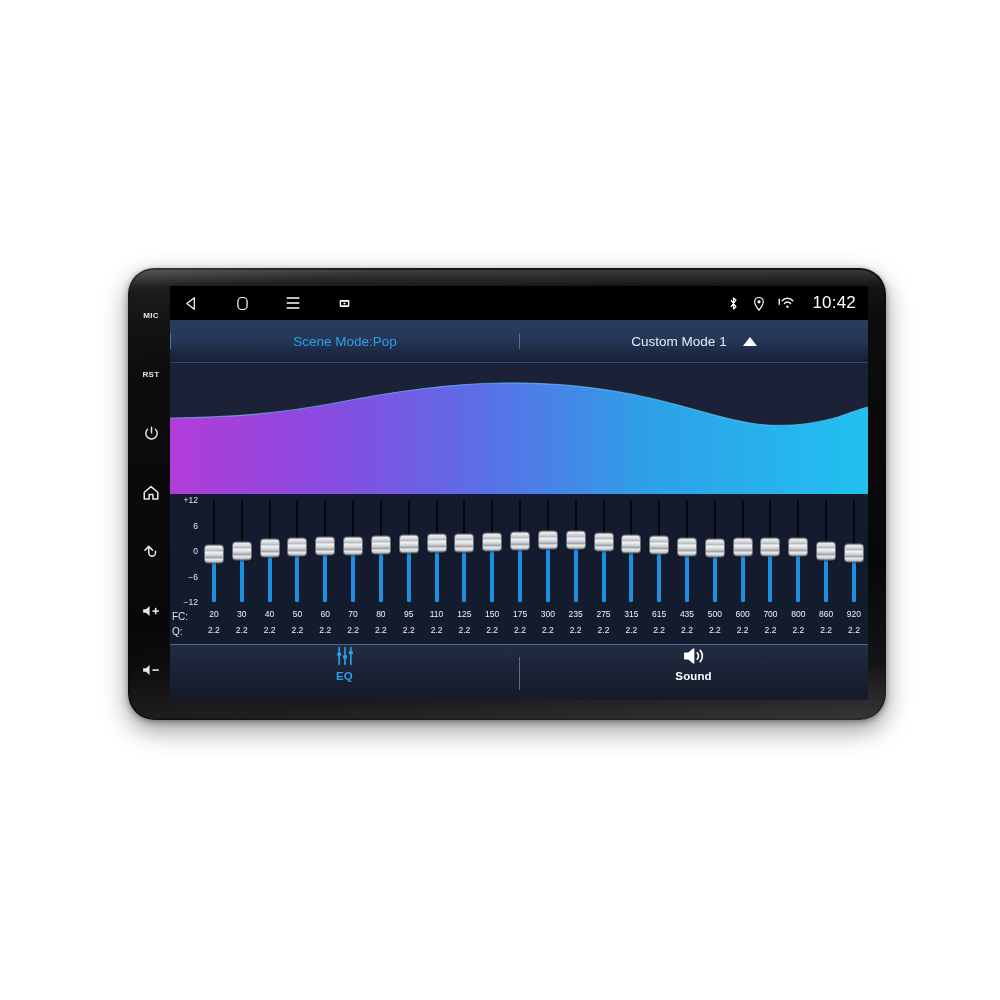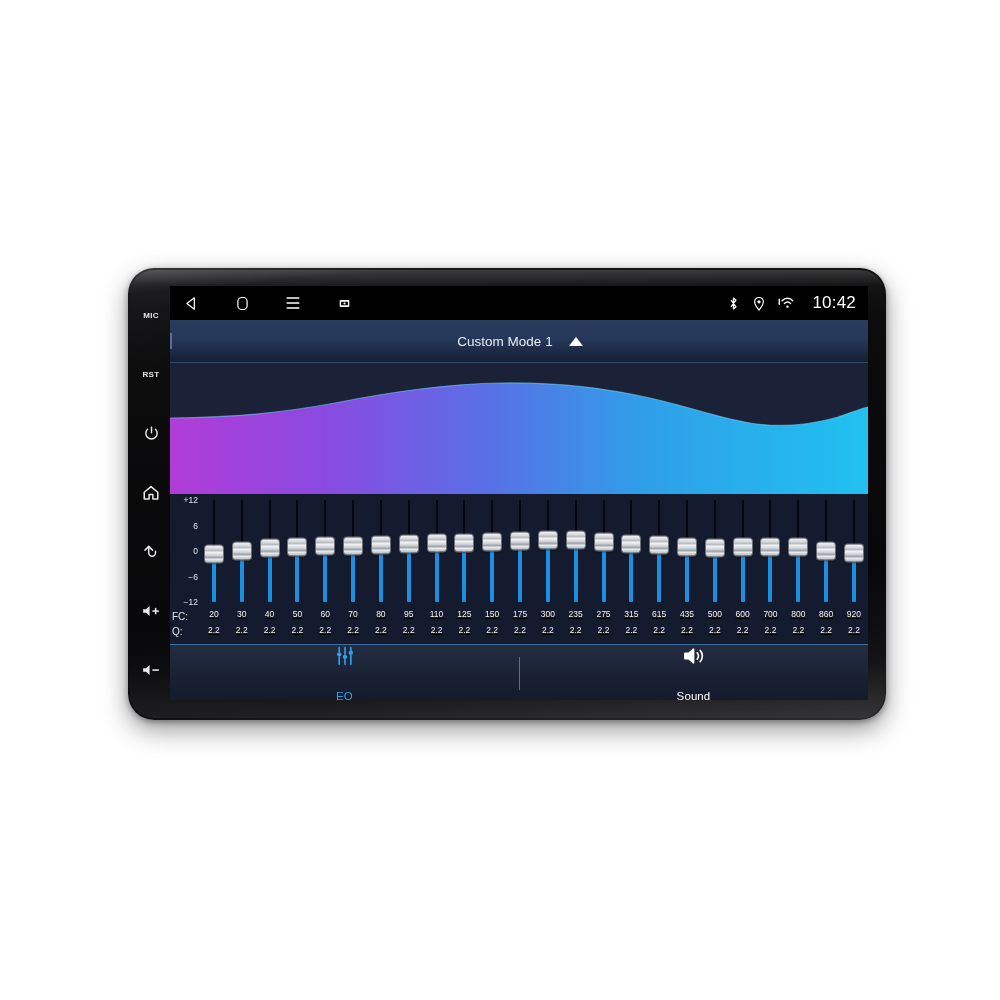--- a/index.html
+++ b/index.html
@@ -149,21 +149,20 @@
     overflow: hidden;
   }
   .curve-area svg { display: block; width: 100%; height: 100%; }
 
   
   .eq-panel {
     position: relative;
     height: 150px;
     background: #151b2e;
     display: flex;
-    text-decoration: underline;
   }
 
   .eq-axis {
     position: relative;
     width: 30px;
     flex: 0 0 30px;
     font-size: 8.5px;
     color: #dfe3ec;
   }
   .eq-axis .ax {
@@ -245,24 +244,25 @@
     background: linear-gradient(180deg, #232c42 0%, #1a2134 55%, #141a29 100%);
     border-top: 1px solid #3c6f9e;
     display: flex;
     align-items: stretch;
   }
   .tab {
     flex: 1 1 0;
     display: flex;
     flex-direction: column;
     align-items: center;
-    justify-content: space-between;
+    justify-content: flex-start;
     gap: 3px;
     position: relative;
     color: #ffffff;
+    font-weight: bold;
   }
   .tab + .tab::before {
     content: "";
     position: absolute;
     left: 0;
     top: 12px;
     bottom: 12px;
     width: 1px;
     background: #5a6d8e;
   }
@@ -362,20 +362,23 @@
             <path d="M7.1 8.0 A4.6 4.6 0 0 1 14.0 8.0"></path>
             <circle cx="10.5" cy="11.6" r="1.3" fill="#ffffff" stroke="none"></circle>
           </svg>
         </span>
         <span class="clock">10:42</span>
       </div>
     </div>
 
     <div class="modebar">
       <div class="mode-sep"></div>
+      <div class="mode-cell active">
+        <span class="mode-label">Scene Mode:Pop</span>
+      </div>
       <div class="mode-sep"></div>
       <div class="mode-cell">
         <span class="mode-label">Custom Mode 1</span>
         <span class="mode-caret"></span>
       </div>
     </div>
 
     <div class="curve-area">
       <svg viewBox="0 0 698 131" preserveAspectRatio="none">
         <defs>

